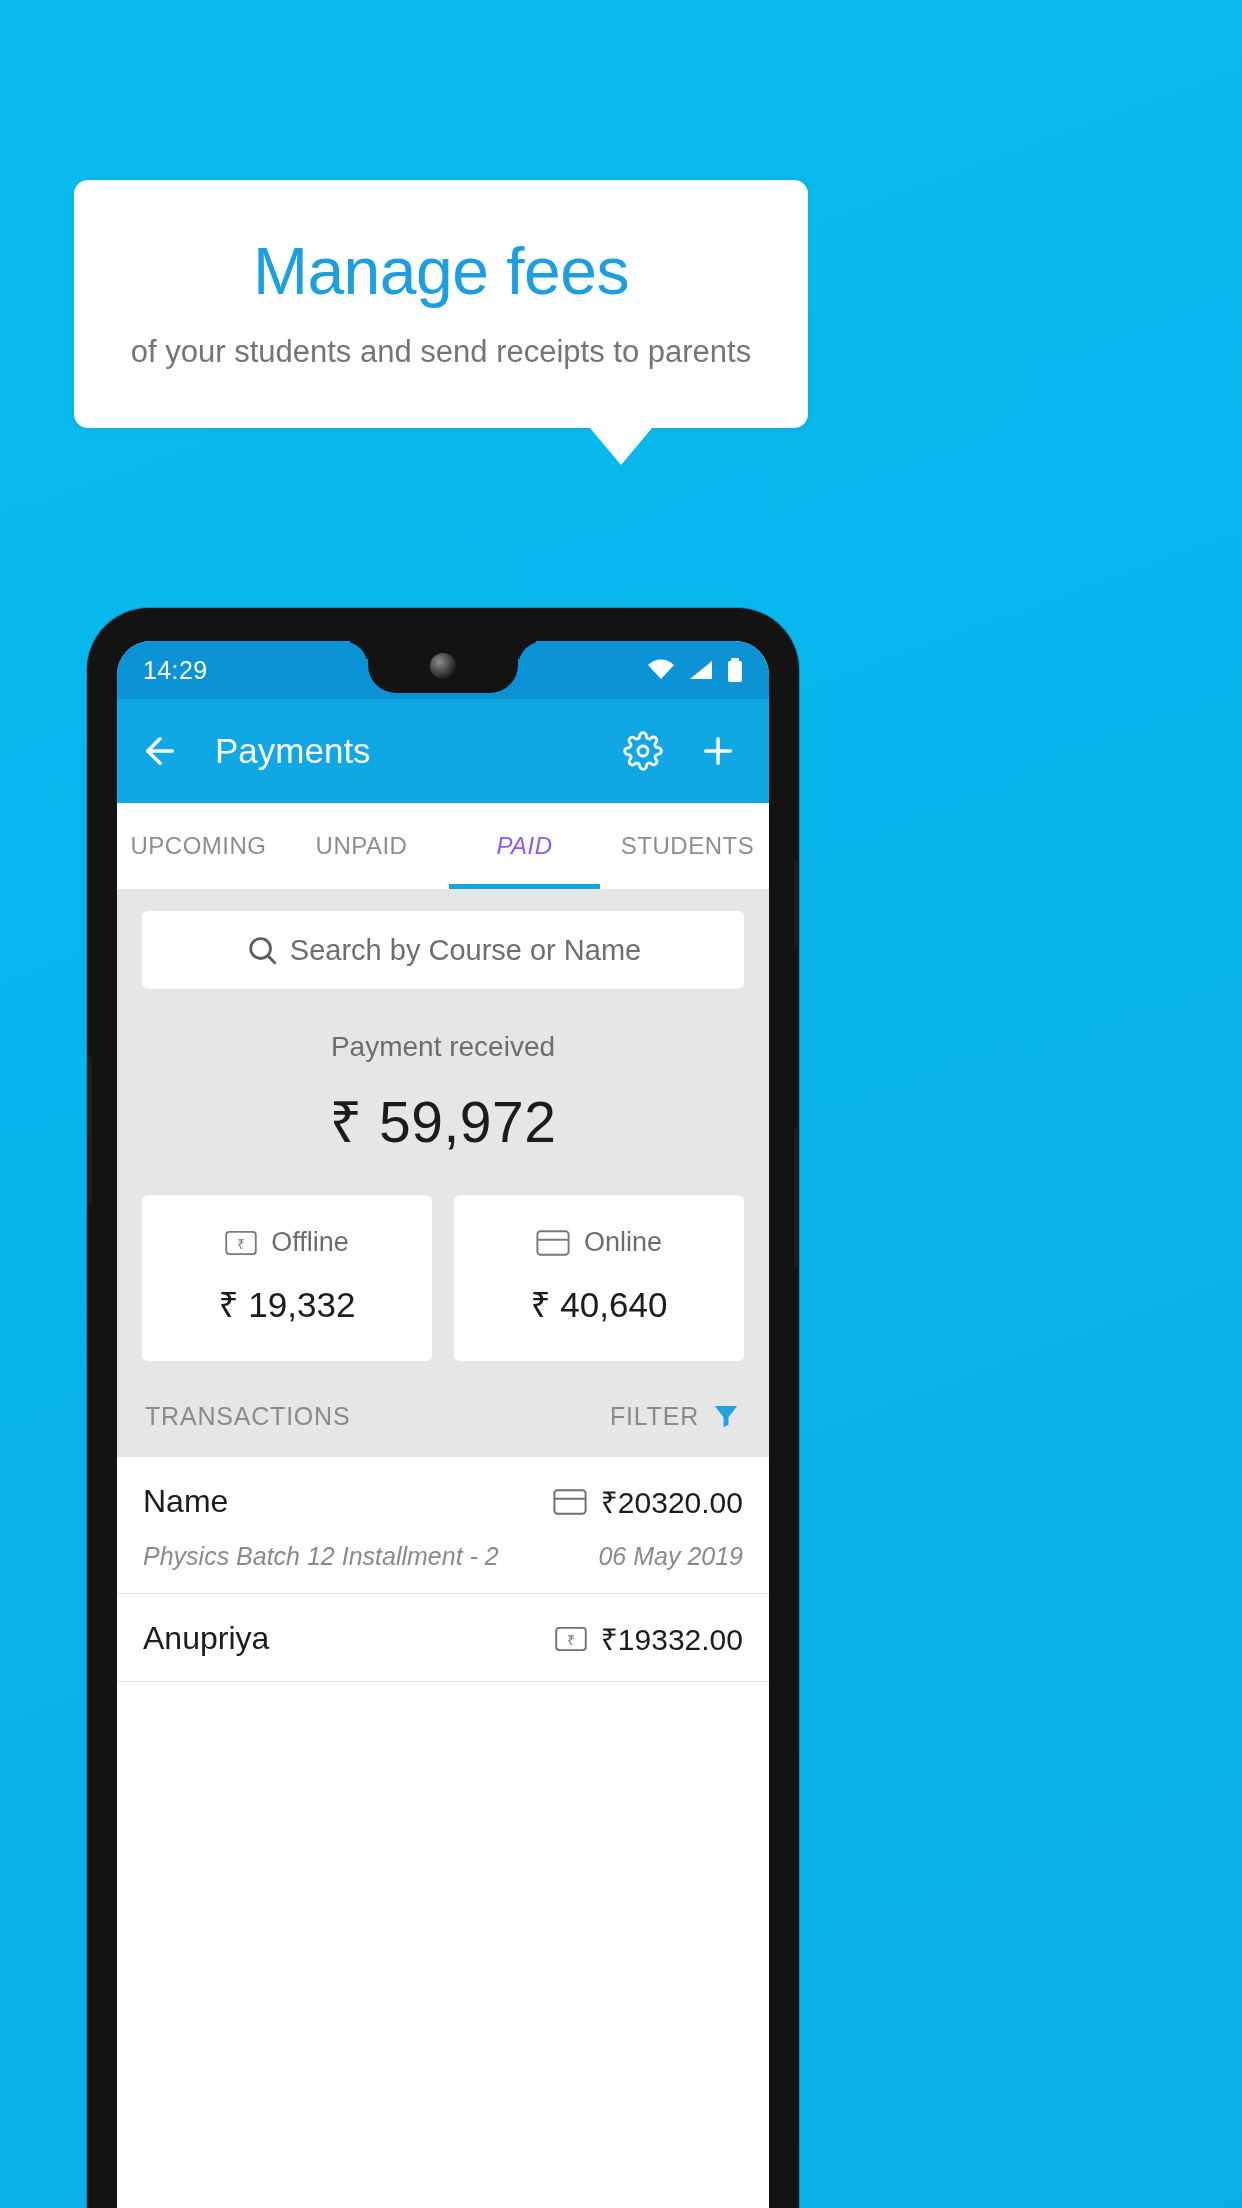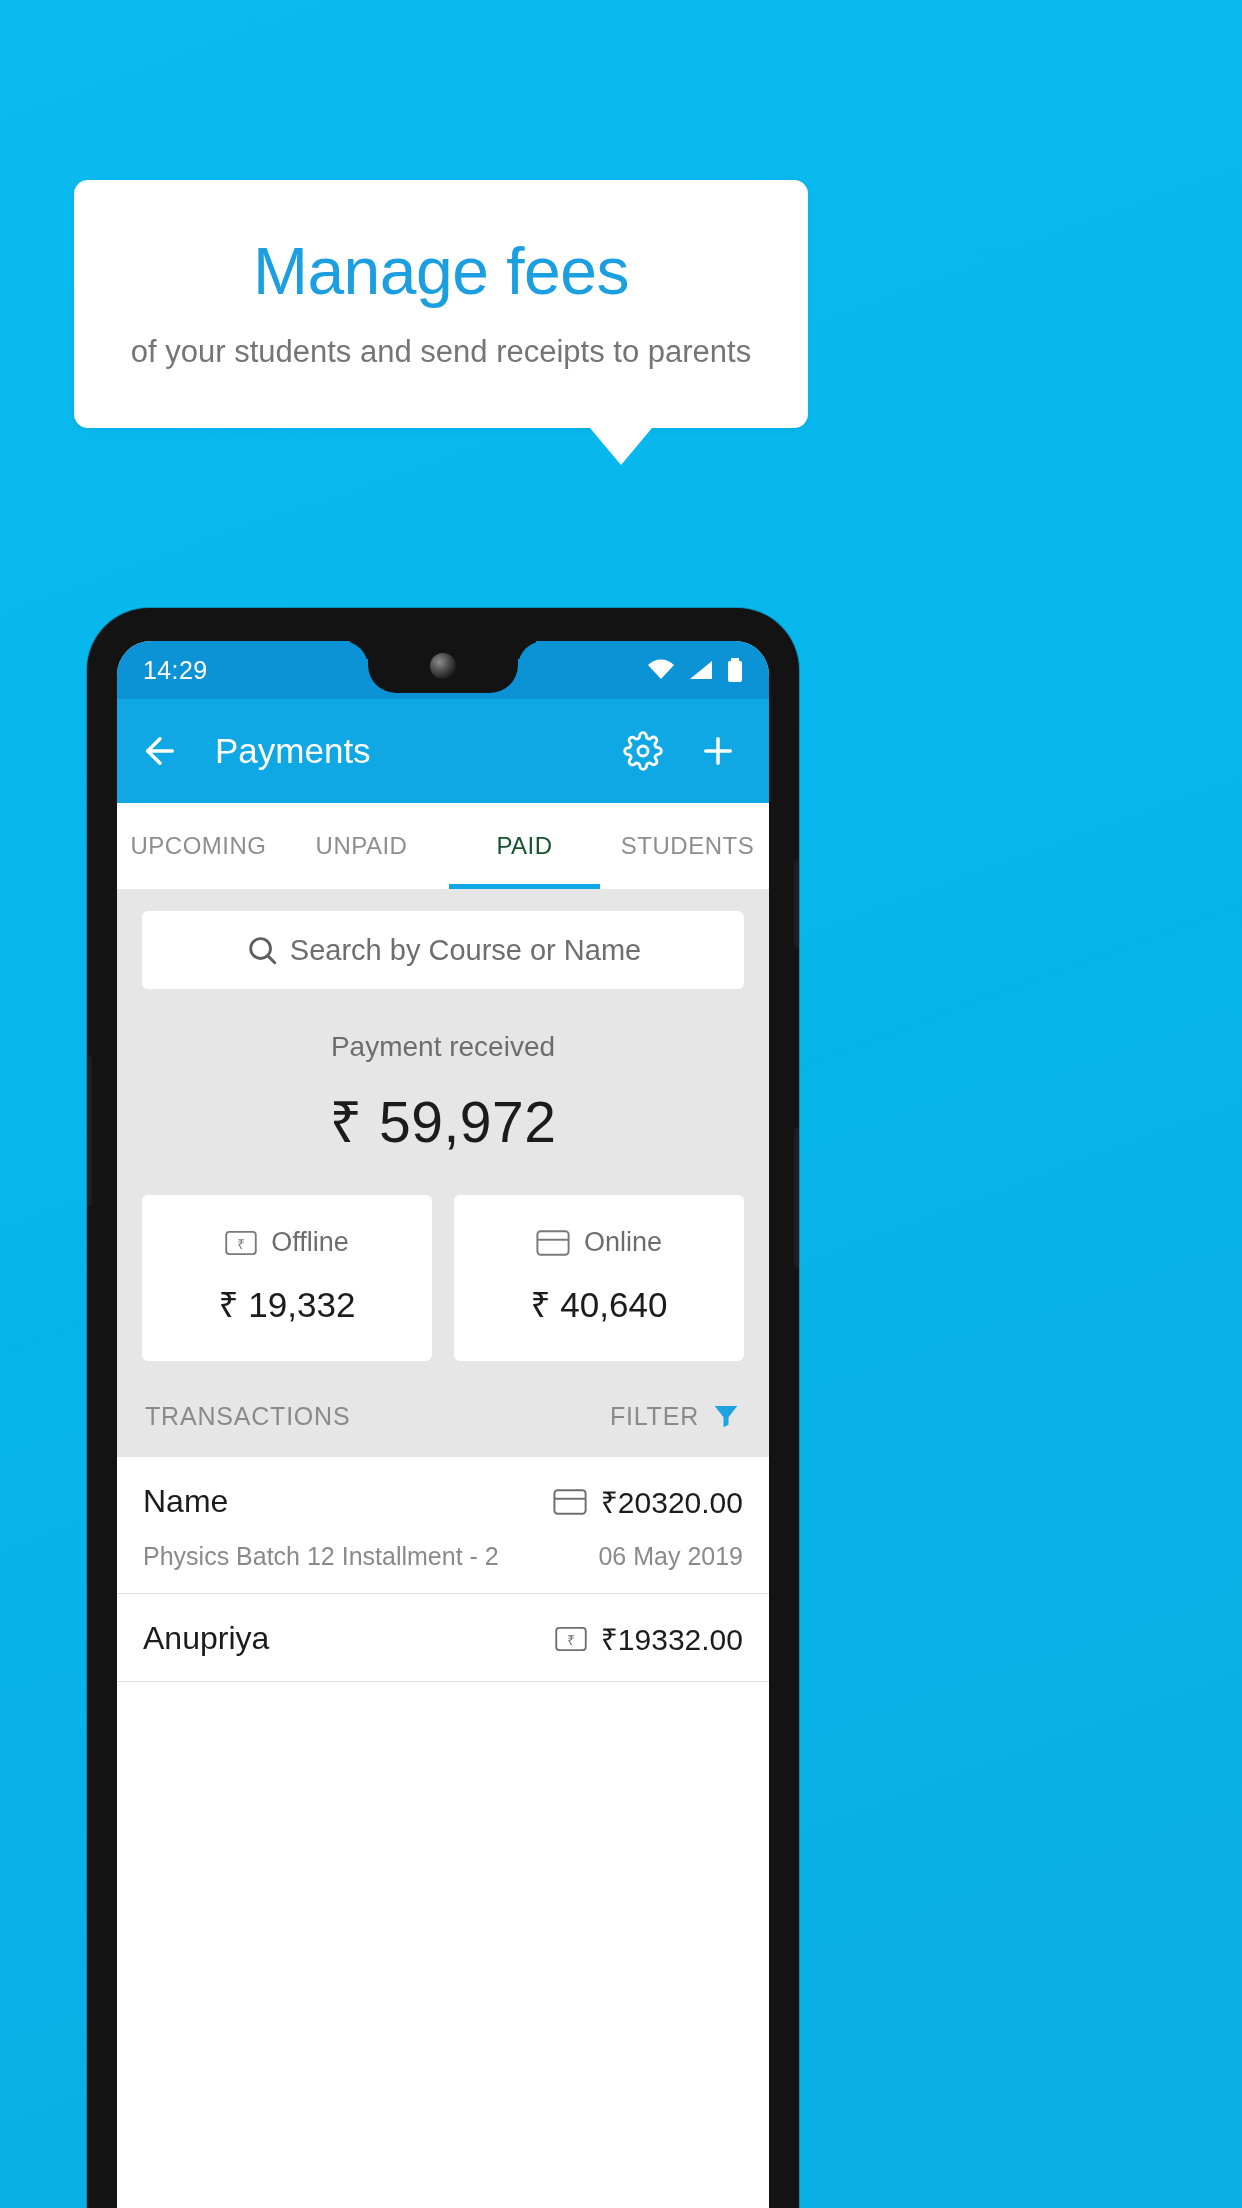--- a/index.html
+++ b/index.html
@@ -152,21 +152,21 @@
   .tab {
     flex:1;
     display:flex;
     align-items:center;
     justify-content:center;
     font-size:24px;
     color:#8e8e8e;
     letter-spacing:0.5px;
     position:relative;
   }
-  .tab.active { color:#14532d; font-weight:500; }
+  .tab.active { color:#8b5cf6; font-weight:500;font-style:italic; }
   .tab.active::after {
     content:"";
     position:absolute;
     left:6px; right:6px; bottom:0;
     height:5px;
     background:#0fa7e4;
   }
 
   
   .screen-body { background:#e6e6e6; }
@@ -239,20 +239,21 @@
   }
   .tx-line1 {
     display:flex; align-items:center; justify-content:space-between;
   }
   .tx-name { font-size:32px; color:#1c1c1c; }
   .tx-amt-wrap { display:flex; align-items:center; gap:14px; }
   .tx-amount { font-size:30px; color:#1c1c1c; }
   .tx-line2 {
     display:flex; align-items:center; justify-content:space-between;
     margin-top:20px;
+    font-style:italic;
   }
   .tx-desc { font-size:25px; color:#8a8a8a; }
   .tx-date { font-size:25px; color:#8a8a8a; }
 
   svg { display:block; }
 </style>
 </head>
 <body>
 
 <div class="callout">

